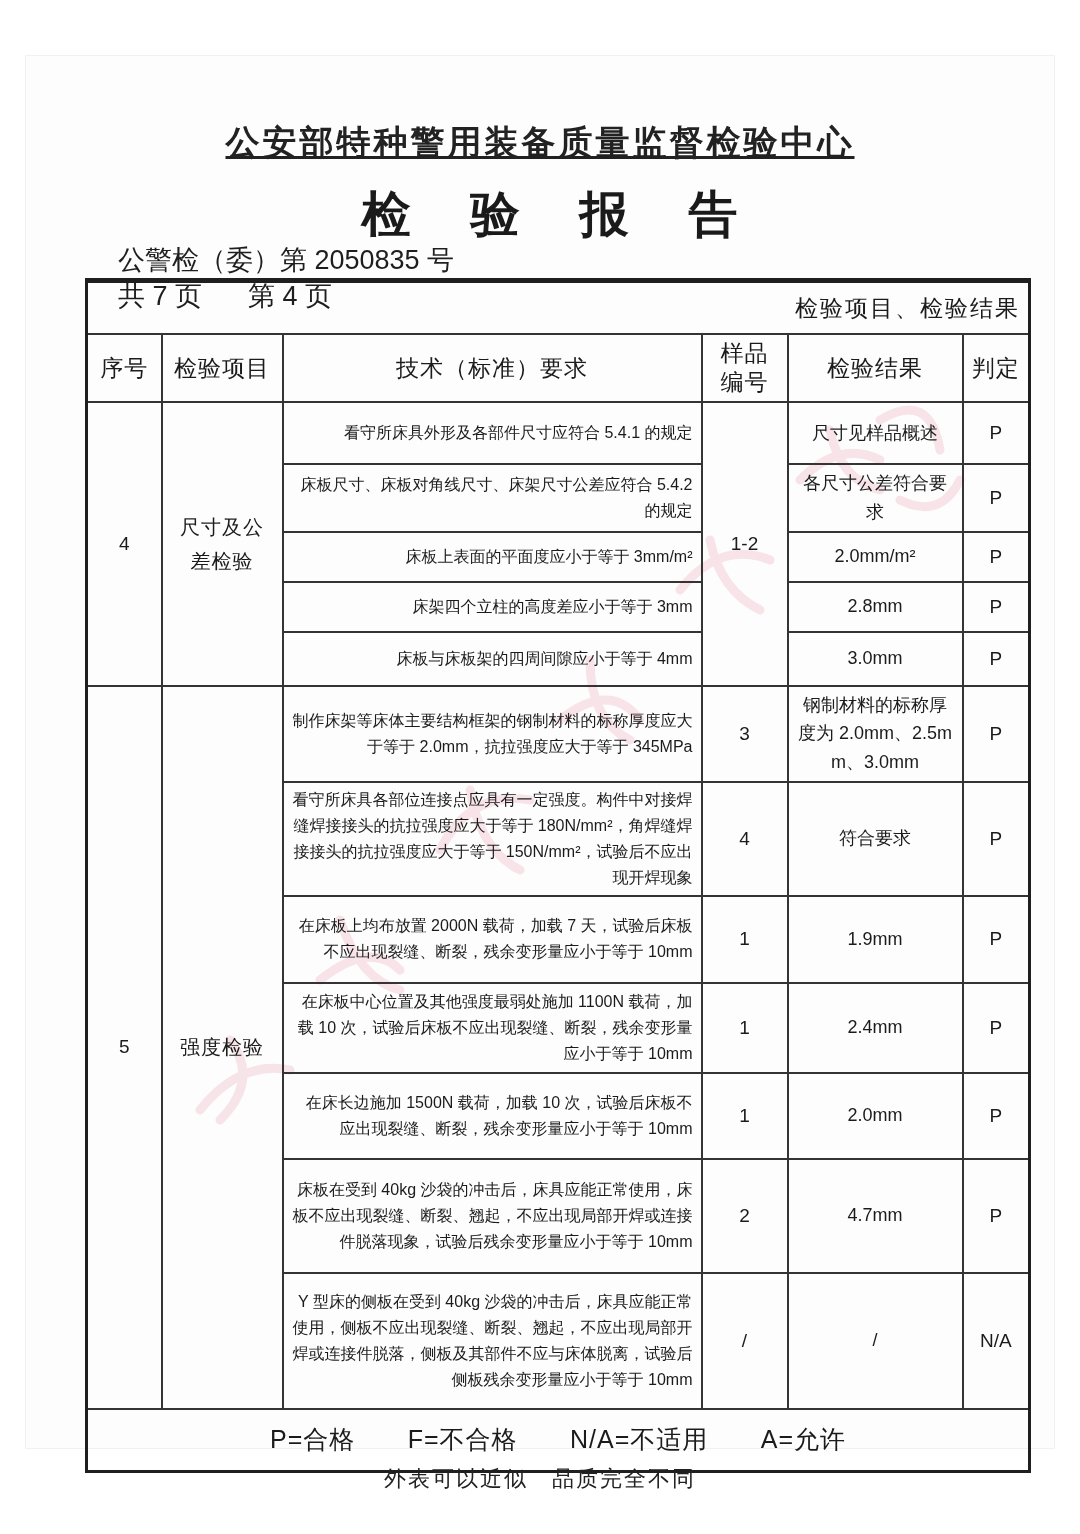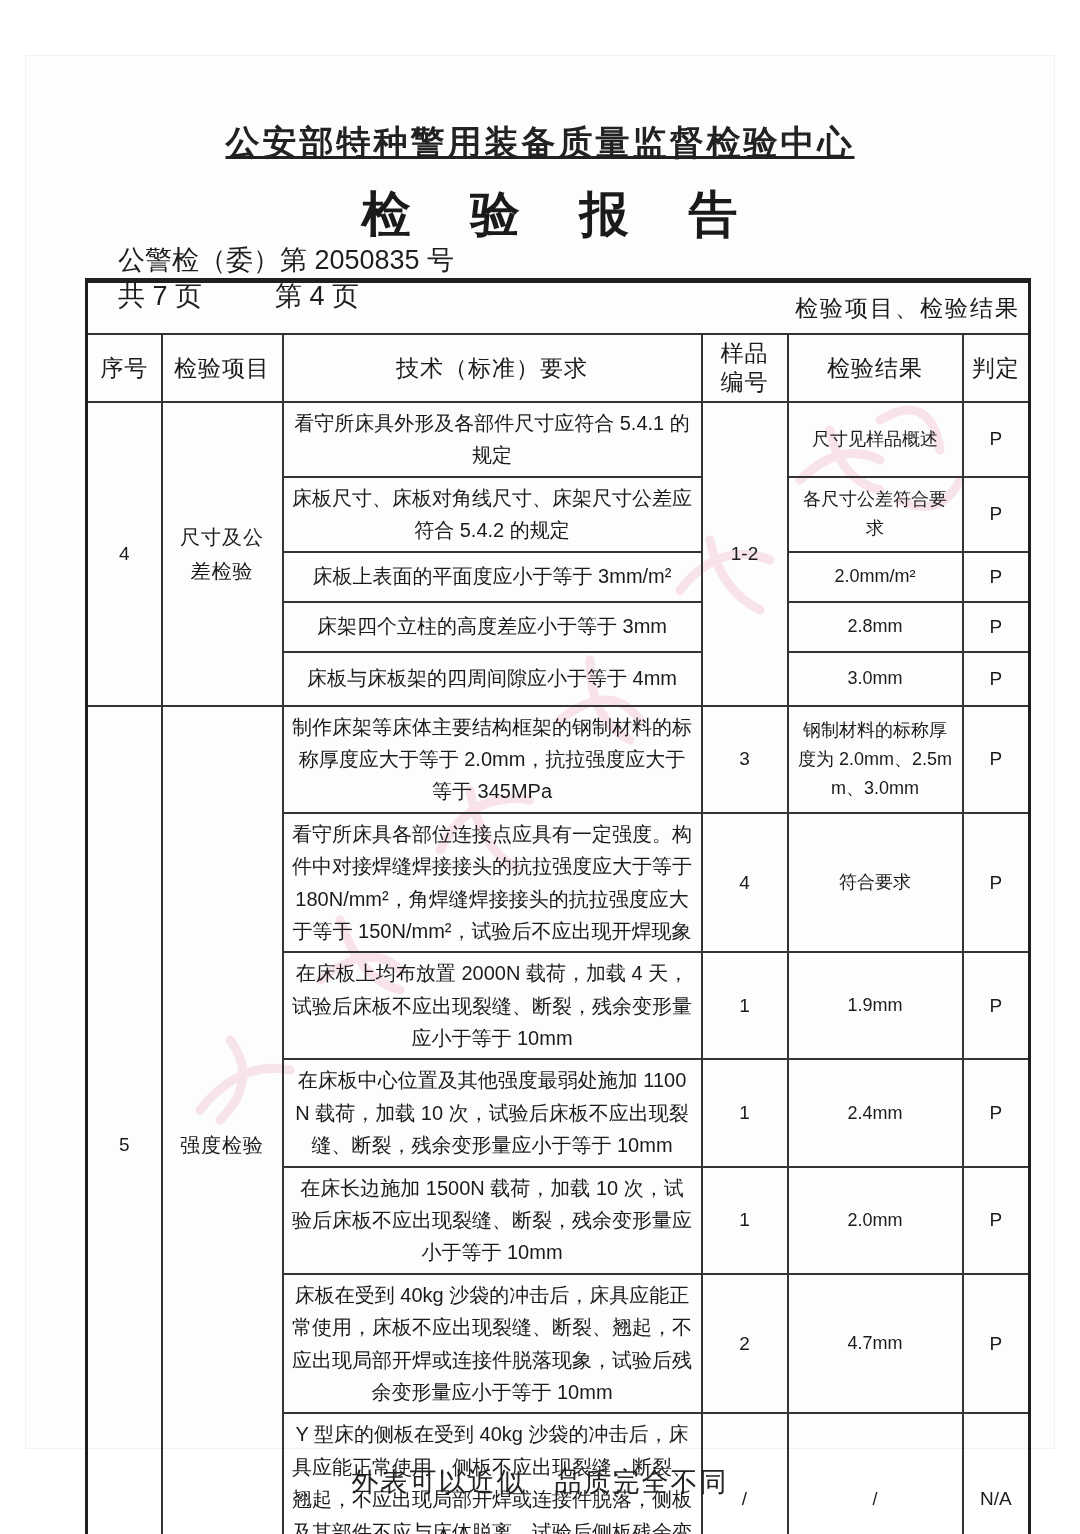--- a/index.html
+++ b/index.html
@@ -26,48 +26,48 @@
     margin-top:16px; font-size:49px; font-weight:600;
     letter-spacing:60px; text-indent:60px; color:#1a1a1a;
     white-space:nowrap;
     margin-left:19px;
   }
   .meta-row {
     position:absolute; top:242px; left:118px; width:848px;
     display:flex; justify-content:space-between; align-items:baseline;
     font-size:27px; color:#1e1e1e;flex-direction:column;
   }
-  .pages { display:flex; gap:73px; }
+  .pages { display:flex; gap:46px; }
 
   table.report-table {
     position:absolute; left:85px; top:278px; width:943px;
     border-collapse:collapse; table-layout:fixed;
     background:transparent;
   }
   table.report-table { border:3px solid #1f1f1f; border-top-width:5px; }
   table.report-table td, table.report-table th {
     border:2px solid #343434;
     padding:4px 8px;
     vertical-align:middle;
     font-weight:normal;
     color:#1b1b1b;
     word-break:break-all;
   }
   .caption-cell { text-align:right; font-size:23px; height:42px; letter-spacing:2px; }
   .col-head { text-align:center; font-size:23px; height:58px; letter-spacing:1px; line-height:1.25; }
   .seq-cell, .sample-cell, .verdict-cell { text-align:center; font-size:19px; }
   .item-cell { text-align:center; font-size:20px; line-height:1.7; letter-spacing:1px; }
-  .req-cell { text-align:center; font-size:20px; line-height:1.62; padding:6px 10px 6px 12px; }
+  .req-cell { text-align:right; font-size:16px; line-height:1.62; padding:6px 10px 6px 12px; }
   .res-cell { text-align:center; font-size:18px; line-height:1.6; }
   .legend-cell { text-align:center; height:52px; }
   .legend-cell span { font-size:25px; margin:0 24px; letter-spacing:1px; }
 
   .bottom-caption {
     position:absolute; top:1464px; left:0; width:100%;
-    text-align:center; font-size:27px; letter-spacing:2px; color:#222;
+    text-align:center; font-size:22px; letter-spacing:2px; color:#222;
   }
 
   .watermark {
     position:absolute; left:0; top:0; width:1080px; height:1534px;
     pointer-events:none; opacity:.55;
   }
 </style>
 </head>
 <body>
 
@@ -159,21 +159,21 @@
     <td class="res-cell">钢制材料的标称厚度为 2.0mm、2.5mm、3.0mm</td>
     <td class="verdict-cell">P</td>
   </tr>
   <tr style="height:107px">
     <td class="req-cell">看守所床具各部位连接点应具有一定强度。构件中对接焊缝焊接接头的抗拉强度应大于等于 180N/mm²，角焊缝焊接接头的抗拉强度应大于等于 150N/mm²，试验后不应出现开焊现象</td>
     <td class="sample-cell">4</td>
     <td class="res-cell">符合要求</td>
     <td class="verdict-cell">P</td>
   </tr>
   <tr style="height:87px">
-    <td class="req-cell">在床板上均布放置 2000N 载荷，加载 4 天，试验后床板不应出现裂缝、断裂，残余变形量应小于等于 10mm</td>
+    <td class="req-cell">在床板上均布放置 2000N 载荷，加载 7 天，试验后床板不应出现裂缝、断裂，残余变形量应小于等于 10mm</td>
     <td class="sample-cell">1</td>
     <td class="res-cell">1.9mm</td>
     <td class="verdict-cell">P</td>
   </tr>
   <tr style="height:90px">
     <td class="req-cell">在床板中心位置及其他强度最弱处施加 1100N 载荷，加载 10 次，试验后床板不应出现裂缝、断裂，残余变形量应小于等于 10mm</td>
     <td class="sample-cell">1</td>
     <td class="res-cell">2.4mm</td>
     <td class="verdict-cell">P</td>
   </tr>

